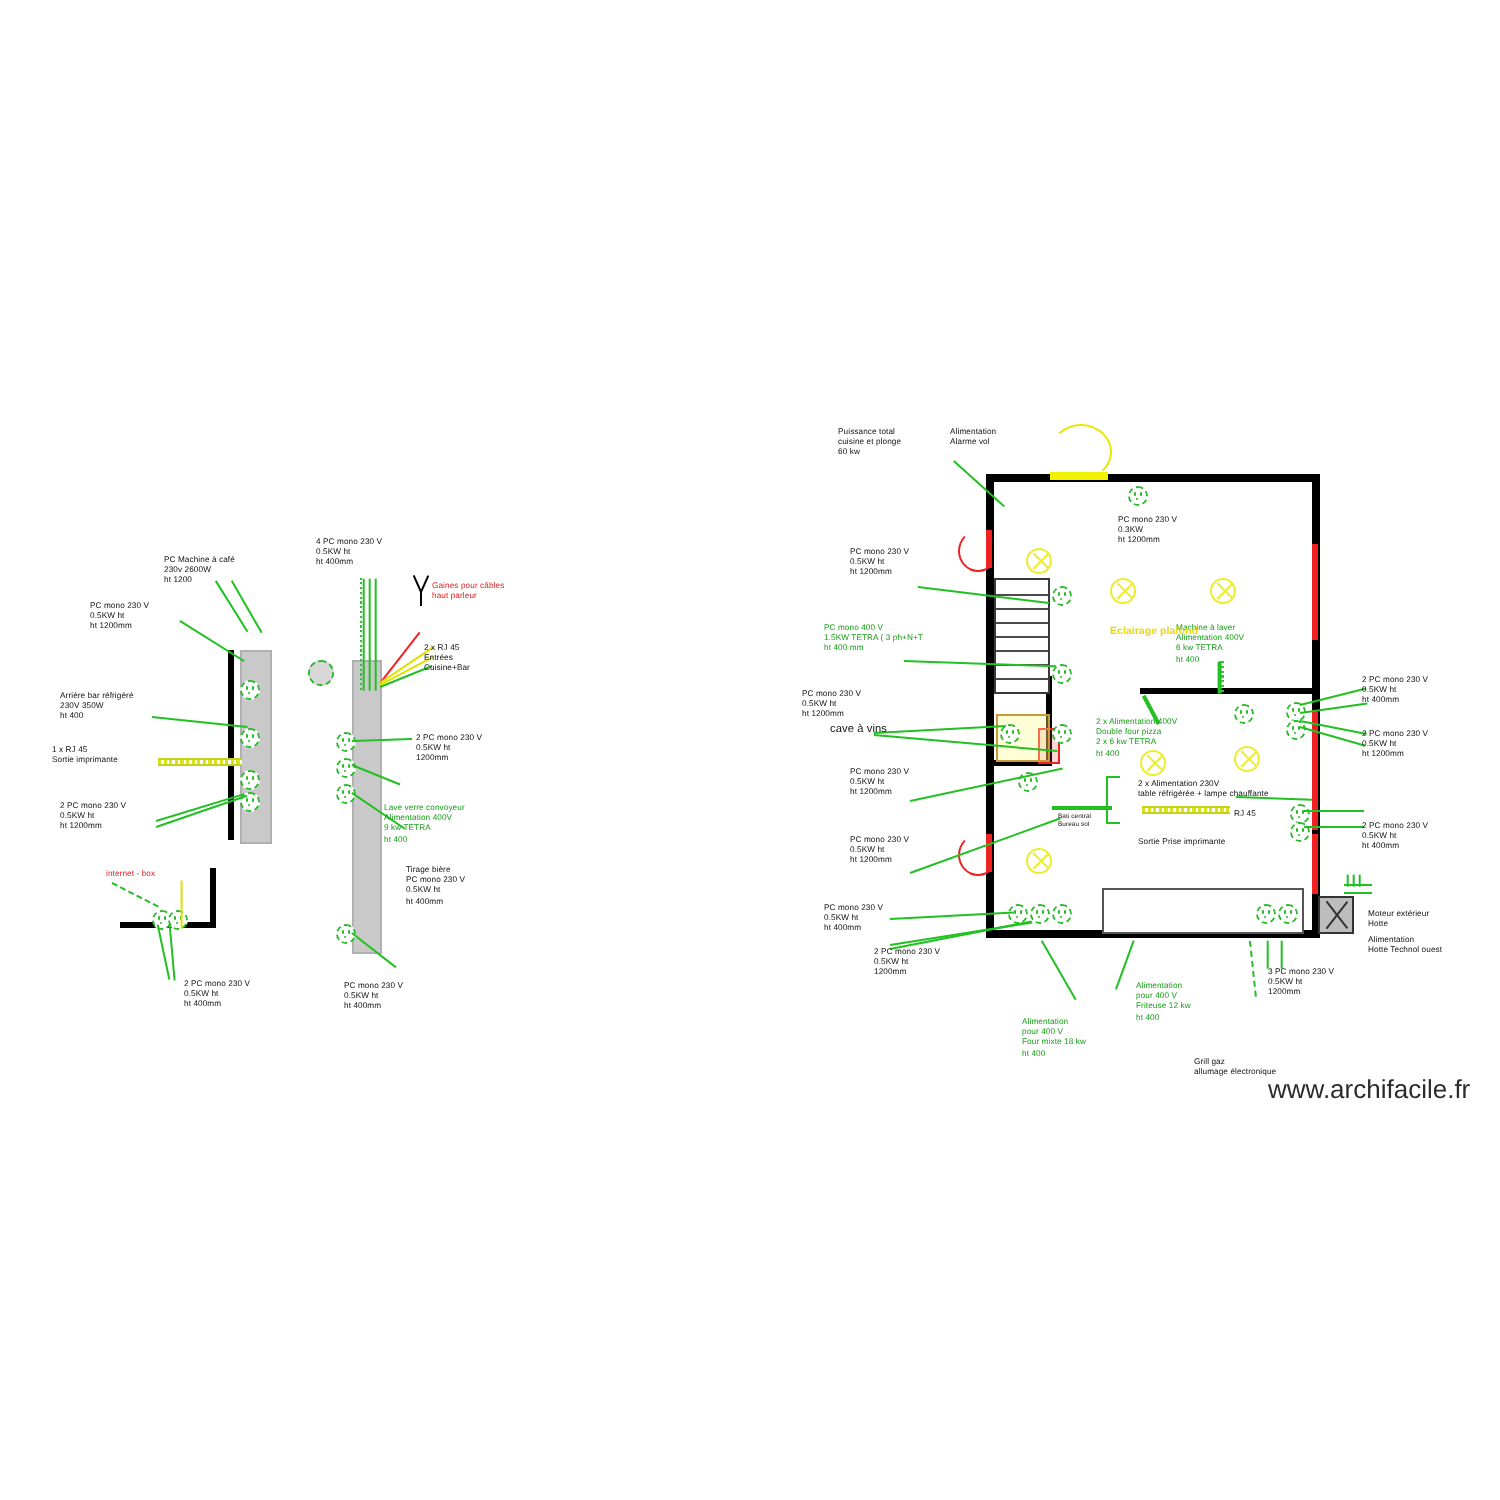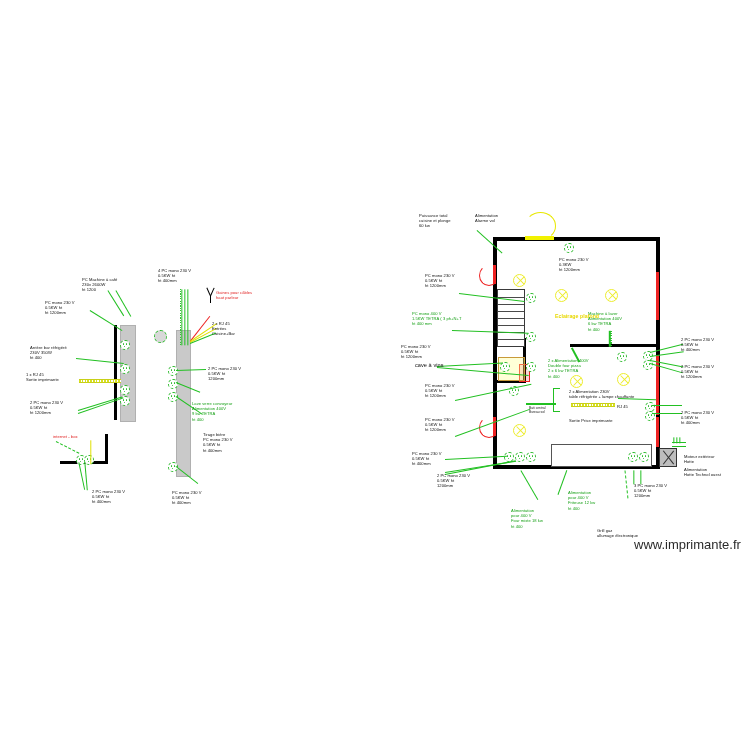--- a/index.html
+++ b/index.html
@@ -531,14 +531,14 @@
 Friteuse 12 kw
 ht 400</div>
       <div class="lbl" style="left: 597px; top: 528px;">Grill gaz
 allumage électronique</div>
       <div class="lbl big" style="left: 415px; top: 362px;">cave à vins</div>
       <div class="lbl yellow" style="left: 555px; top: 313px;">Eclairage plafond</div>
       <div class="lbl tiny" style="left: 529px; top: 406px;">Bati central
 Bureau sol</div>
     </div>
 
-  <div class="site-url" style="left:634px; top:537px;">www.imprimante.fr</div>
+  <div class="site-url" style="left:634px; top:537px;">www.archifacile.fr</div>
 </div>
 
 </body></html>

